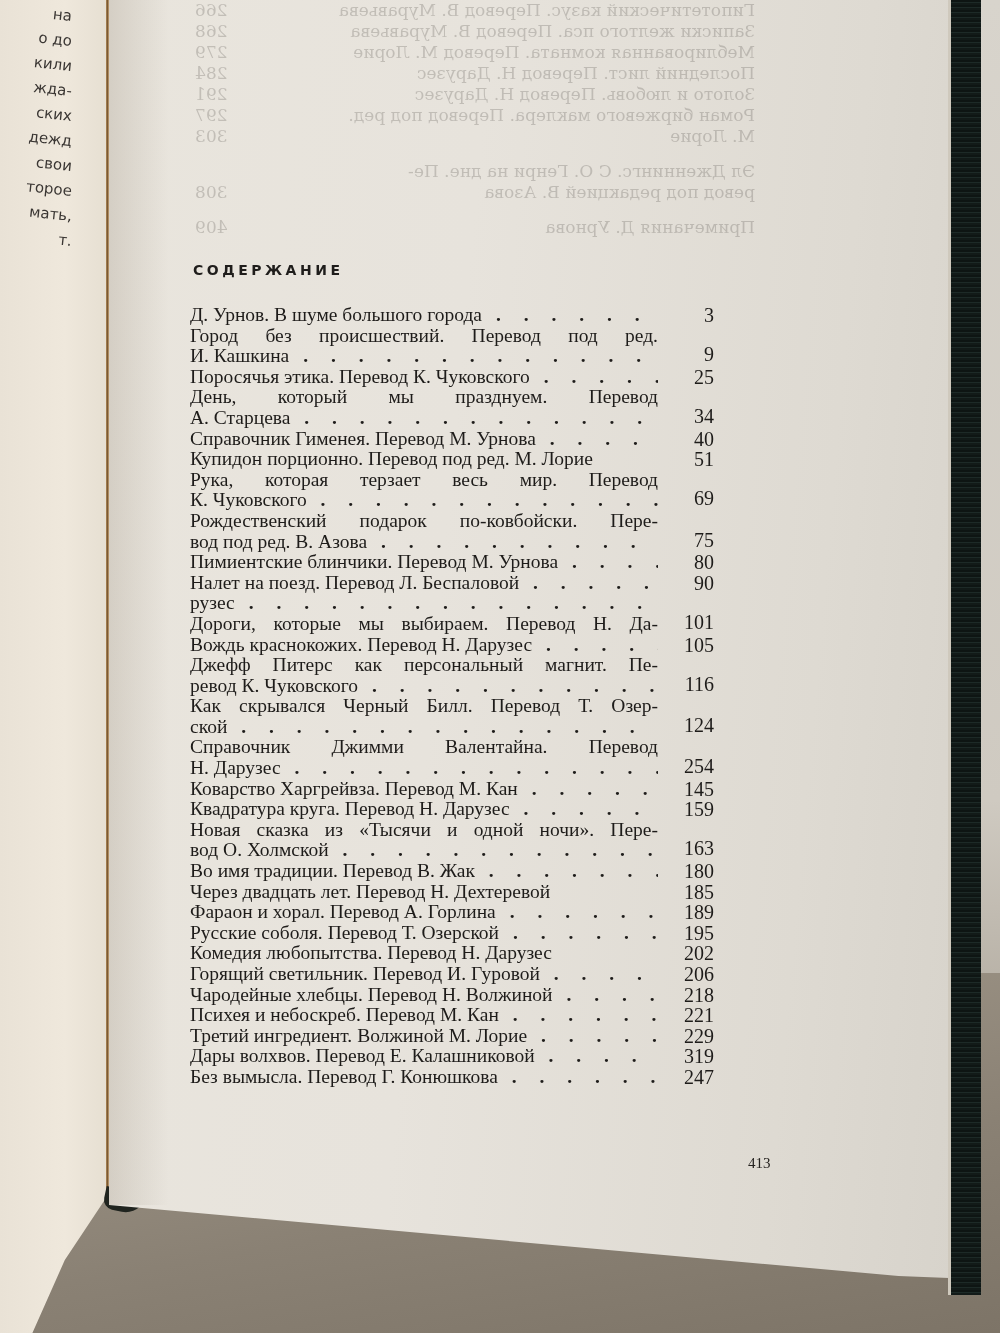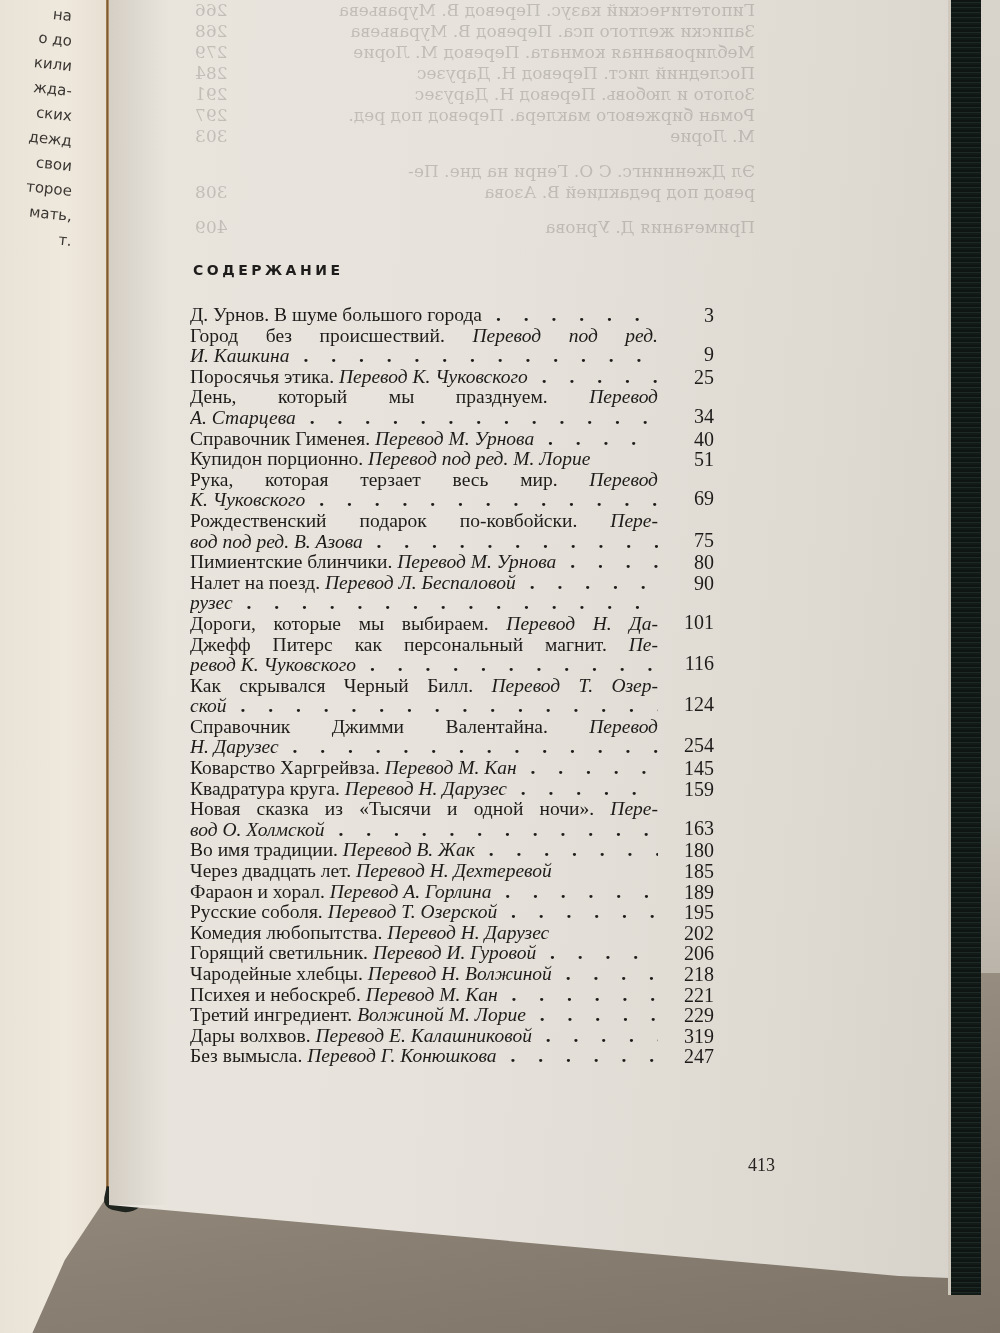--- a/index.html
+++ b/index.html
@@ -67,35 +67,35 @@
     }
     .toc {
       position: absolute; left: 190px; top: 305px; width: 530px;
       font-family: "Liberation Serif", serif; font-size: 19.5px; color: #1e1c1a;
       line-height: 20.6px;
     }
     .entry { position: relative; padding-right: 62px; }
     .entry .line { display: block; white-space: nowrap; overflow: hidden; }
     .entry .line.justify { text-align: justify; text-align-last: justify; white-space: normal; }
     .entry .title { }
-    .entry .tr { font-style: italic; }
+    .entry .tr { }
     .entry .dots {
       letter-spacing: 0;
     }
     .entry .dots::after {
       content: " . . . . . . . . . . . . . . . . . . . . . . . . . . . . . . . . . . . .";
       letter-spacing: 9px; font-weight: bold;
     }
     .entry .page {
       position: absolute; right: 6px; bottom: 2px; font-size: 20px;
     }
     .entry.single .page { bottom: 0; }
     .page-number {
       position: absolute; left: 748px; top: 1155px;
-      font-family: "Liberation Serif", serif; font-size: 18px; color: #25221f;
+      font-family: "Liberation Serif", serif; font-size: 15px; color: #25221f;
     }
   </style>
 </head>
 <body>
 
 <div class="backdrop"></div>
 <div class="table-surface"></div>
 
 <div class="left-page">
   <div class="fragments" id="left-fragments">
@@ -205,20 +205,24 @@
     </div>
     <div class="entry single">
       <span class="line"><span class="title">Налет на поезд. </span><span class="tr">Перевод Л. Беспаловой</span><span class="dots"></span></span>
       <span class="page">90</span>
     </div>
     <div class="entry">
       <span class="line"><span class="tr">рузес</span><span class="dots"></span></span>
       <span class="line justify"><span class="title">Дороги, которые мы выбираем. </span> <span class="tr">Перевод Н. Да-</span> </span>
       <span class="page">101</span>
     </div>
+    <div class="entry single">
+      <span class="line"><span class="title">Вождь краснокожих. </span><span class="tr">Перевод Н. Дарузес</span><span class="dots"></span></span>
+      <span class="page">105</span>
+    </div>
     <div class="entry">
       <span class="line justify"><span class="title">Джефф Питерс как персональный магнит. </span> <span class="tr">Пе-</span> </span>
       <span class="line"><span class="tr">ревод К. Чуковского</span><span class="dots"></span></span>
       <span class="page">116</span>
     </div>
     <div class="entry">
       <span class="line justify"><span class="title">Как скрывался Черный Билл. </span> <span class="tr">Перевод Т. Озер-</span> </span>
       <span class="line"><span class="tr">ской</span><span class="dots"></span></span>
       <span class="page">124</span>
     </div>

